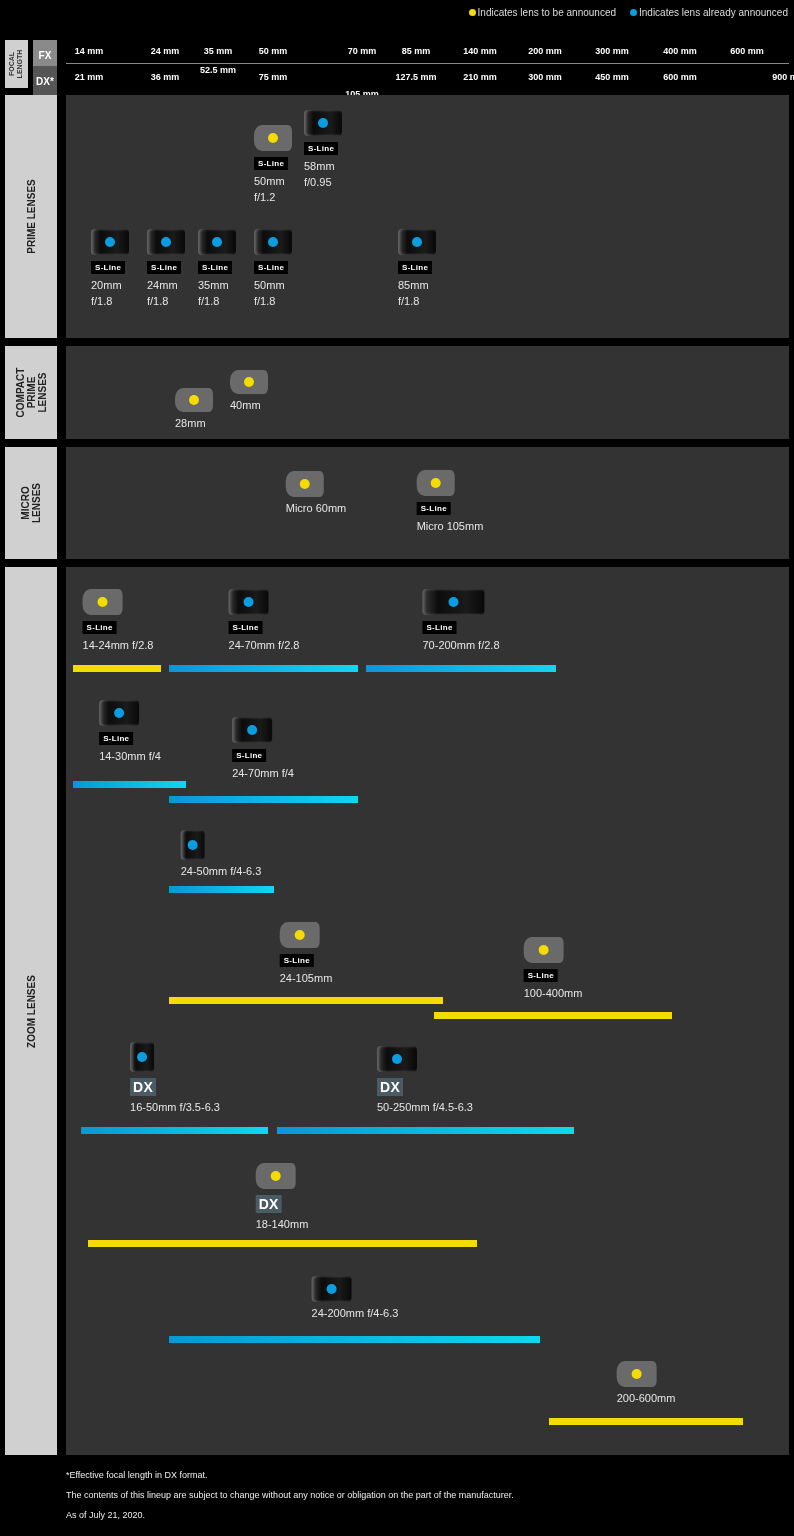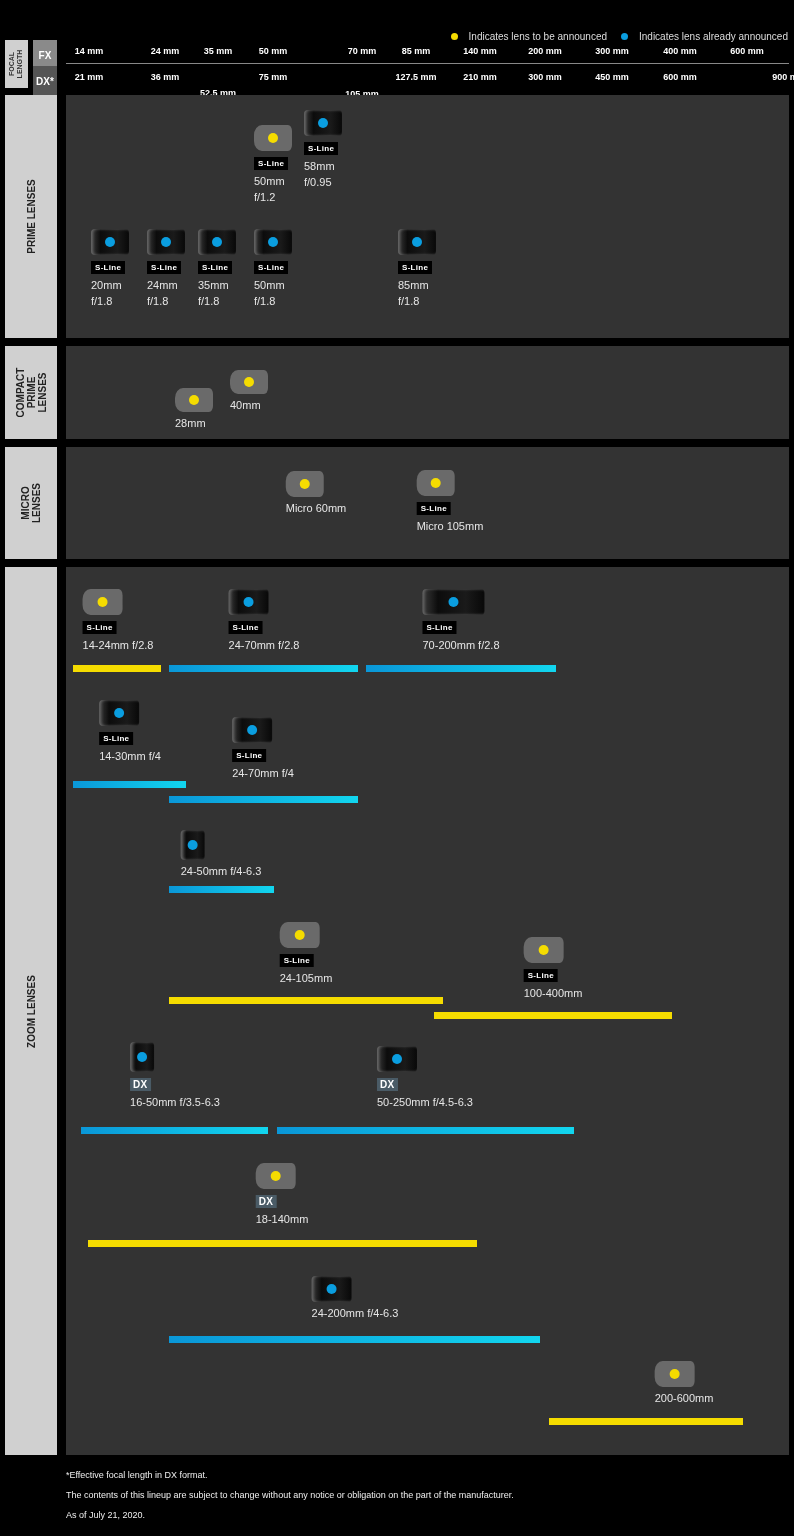--- a/index.html
+++ b/index.html
@@ -1,37 +1,37 @@
 <!DOCTYPE html>
 <html><head>
 <meta charset="utf-8">
 <style>
   html, body { margin:0; padding:0; background:#000; }
   body { width:794px; height:1536px; position:relative; overflow:hidden; font-family:"Liberation Sans", sans-serif; color:#fff; }
   .abs { position:absolute; }
   .legend { top:7px; right:6px; font-size:10px; color:#ddd; display:flex; gap:14px; align-items:center; }
-  .legend .item { display:flex; align-items:center; gap:11px;margin-top:24px; }
+  .legend .item { display:flex; align-items:center; gap:2px; }
   .dot { width:7px; height:7px; border-radius:50%; display:inline-block; }
   .fl-label { left:5px; top:40px; width:23px; height:48px; background:#d0d0d0; color:#333; font-weight:bold; font-size:7px; display:flex; align-items:center; justify-content:center; }
   .fl-label span { transform:rotate(-90deg); white-space:nowrap; line-height:8px; text-align:center; }
   .fmt-box { left:33px; width:24px; height:30px; color:#fff; font-weight:bold; font-size:10px; display:flex; align-items:center; justify-content:center; }
   .fx-box { top:40px; background:#8a8a8a; }
   .dx-box { top:66px; background:#555; }
   .fl-val { font-size:9px; font-weight:bold; color:#fff; white-space:nowrap; }
   .fl-divider { left:66px; top:63px; width:723px; height:1px; background:#888; }
   .sec-label { left:5px; width:52px; background:#d0d0d0; color:#222; font-weight:bold; font-size:10px; display:flex; align-items:center; justify-content:center; }
   .sec-label span { transform:rotate(-90deg); white-space:nowrap; text-align:center; line-height:11px; }
   .sec-panel { left:66px; width:723px; background:#333; }
   .lens { display:flex; flex-direction:column; align-items:flex-start; transform:translateX(-50%); }
   .lens-img { position:relative; border-radius:6px; display:flex; align-items:center; justify-content:center; }
   .lens-img.placeholder { background:#6a6a6a; border-radius:8px 4px 4px 8px / 10px 6px 6px 10px; }
   .lens-img.real { background:linear-gradient(90deg,#3a3a3a 0%,#0c0c0c 25%,#1a1a1a 70%,#080808 100%); border-radius:4px; box-shadow:inset 2px 0 3px #666; }
   .lens-img .pin { width:10px; height:10px; border-radius:50%; }
   .badge { background:#000; color:#fff; font-size:8px; font-weight:bold; padding:2px 4px; margin-top:6px; letter-spacing:0.3px; }
-  .badge.dx { background:#4a5b66; color:#fff; font-size:10px; padding:1px 3px; }
+  .badge.dx { background:#4a5b66; color:#fff; font-size:14px; padding:1px 3px; }
   .lname { font-size:11px; color:#e6e6e6; text-align:center; line-height:16px; margin-top:3px; white-space:nowrap; }
   .bar { height:7px; }
   .bar.yellow { background:#f5dc00; }
   .bar.blue { background:linear-gradient(90deg,#0a97d8,#12d6ef); }
   .footer { left:66px; font-size:9px; color:#eee; }
 </style>
 </head>
 <body>
 
 <div class="abs legend">
@@ -50,21 +50,21 @@
   </div>
 <div class="abs fmt-box fx-box">FX</div>
 <div class="abs fmt-box dx-box">DX*</div>
 <div class="abs fl-divider"></div>
 <div id="fl-cols">
     <div class="abs fl-val" style="left: 89px; top: 46px; transform: translateX(-50%);">14 mm</div>
     <div class="abs fl-val" style="left: 89px; top: 72px; transform: translateX(-50%);">21 mm</div>
     <div class="abs fl-val" style="left: 165px; top: 46px; transform: translateX(-50%);">24 mm</div>
     <div class="abs fl-val" style="left: 165px; top: 72px; transform: translateX(-50%);">36 mm</div>
     <div class="abs fl-val" style="left: 218px; top: 46px; transform: translateX(-50%);">35 mm</div>
-    <div class="abs fl-val" style="left: 218px; top: 88px; transform: translateX(-50%);">52.5 mm</div>
+    <div class="abs fl-val" style="left: 218px; top: 65px; transform: translateX(-50%);">52.5 mm</div>
     <div class="abs fl-val" style="left: 273px; top: 46px; transform: translateX(-50%);">50 mm</div>
     <div class="abs fl-val" style="left: 273px; top: 72px; transform: translateX(-50%);">75 mm</div>
     <div class="abs fl-val" style="left: 362px; top: 46px; transform: translateX(-50%);">70 mm</div>
     <div class="abs fl-val" style="left: 362px; top: 72px; transform: translateX(-50%); margin-top: 17px;">105 mm</div>
     <div class="abs fl-val" style="left: 416px; top: 46px; transform: translateX(-50%);">85 mm</div>
     <div class="abs fl-val" style="left: 416px; top: 72px; transform: translateX(-50%);">127.5 mm</div>
     <div class="abs fl-val" style="left: 480px; top: 46px; transform: translateX(-50%);">140 mm</div>
     <div class="abs fl-val" style="left: 480px; top: 72px; transform: translateX(-50%);">210 mm</div>
     <div class="abs fl-val" style="left: 545px; top: 46px; transform: translateX(-50%);">200 mm</div>
     <div class="abs fl-val" style="left: 545px; top: 72px; transform: translateX(-50%);">300 mm</div>
@@ -265,21 +265,21 @@
       <div class="lname">18-140mm</div>
     </div>
     <div class="abs bar yellow" style="left: 88px; top: 1240px; width: 389px;"></div>
     <div class="abs lens" style="left: 355px; top: 1276px;">
       <div class="lens-img real" style="width: 40px; height: 26px;">
         <span class="pin" style="background: rgb(10, 158, 224);"></span>
       </div>
       <div class="lname">24-200mm f/4-6.3</div>
     </div>
     <div class="abs bar blue" style="left: 169px; top: 1336px; width: 371px;"></div>
-    <div class="abs lens" style="left: 646px; top: 1361px; margin-left: 38px;">
+    <div class="abs lens" style="left: 646px; top: 1361px;">
       <div class="lens-img placeholder" style="width: 40px; height: 26px;">
         <span class="pin" style="background: rgb(245, 220, 0);"></span>
       </div>
       <div class="lname">200-600mm</div>
     </div>
     <div class="abs bar yellow" style="left: 549px; top: 1418px; width: 194px;"></div>
   </div>
 
 <div class="abs footer" style="top:1470px;">*Effective focal length in DX format.</div>
 <div class="abs footer" style="top:1490px;">The contents of this lineup are subject to change without any notice or obligation on the part of the manufacturer.</div>

